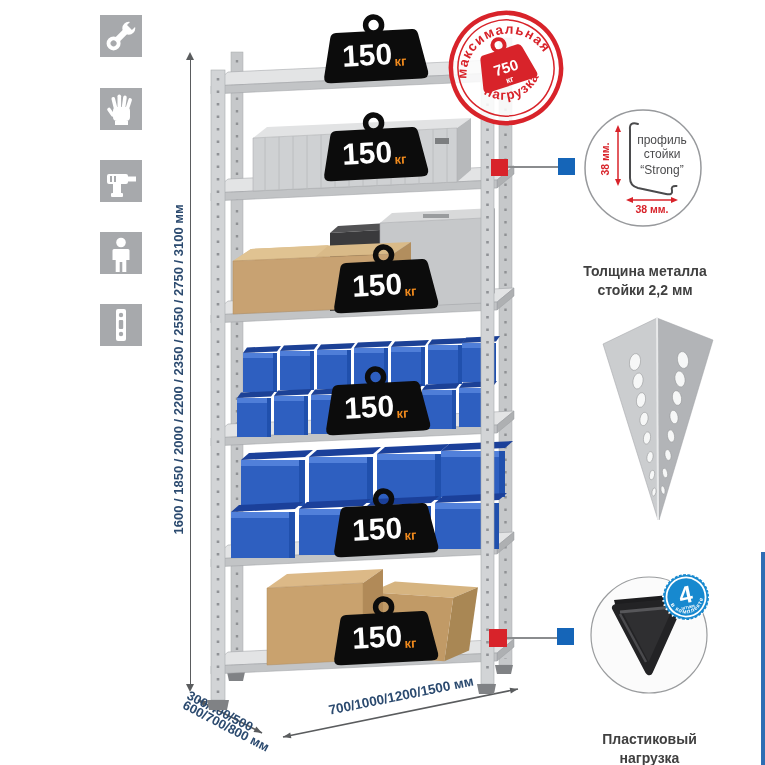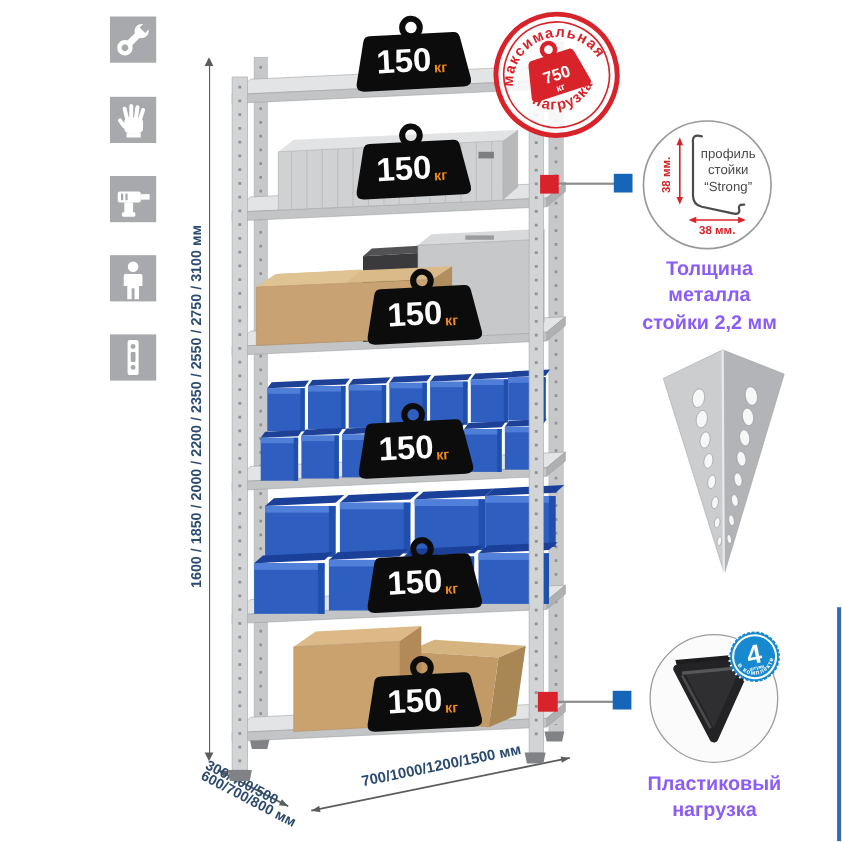--- a/index.html
+++ b/index.html
@@ -9,22 +9,22 @@
   .icon-tile{position:absolute;left:100px;width:42px;height:42px;background:#a7a9ac;}
   .dim-text{color:#2b4a6f;font-weight:bold;}
   .vline{position:absolute;left:190px;top:56px;height:632px;width:0;border-left:1.6px solid #5a5c5e;}
   .arr{position:absolute;width:0;height:0;}
   .arr-up{left:186px;top:52px;border-left:4.5px solid transparent;border-right:4.5px solid transparent;border-bottom:8px solid #5a5c5e;}
   .arr-dn{left:186px;top:684px;border-left:4.5px solid transparent;border-right:4.5px solid transparent;border-top:8px solid #5a5c5e;}
   .height-label{position:absolute;left:-32px;top:362px;width:420px;text-align:center;
                 transform:rotate(-90deg);font-size:13px;white-space:nowrap;}
   .callout-sq{position:absolute;width:17px;height:17px;z-index:7;}
   .callout-line{position:absolute;height:2px;background:#8a8c8e;z-index:6;}
-  .caption{position:absolute;text-align:center;color:#8b5cf6;font-weight:bold;
-           font-size:18px;line-height:1.35;}
+  .caption{position:absolute;text-align:center;color:#404040;font-weight:bold;
+           font-size:14px;line-height:1.35;margin-top:30px;}
   .edge-strip{position:absolute;right:0;top:552px;width:4px;height:213px;background:#2e6db4;}
   svg text{font-family:"Liberation Sans",sans-serif;}
 </style>
 </head>
 <body>
 
 <div class="stage">
 
   <div class="icon-tile" style="top:15px">
     <svg width="42" height="42" viewBox="0 0 42 42">

